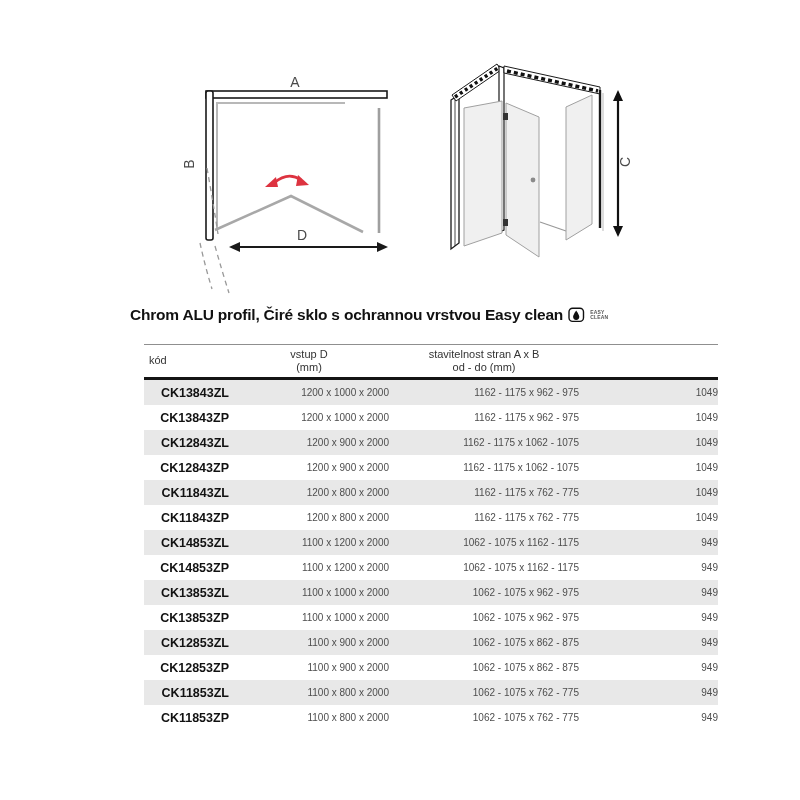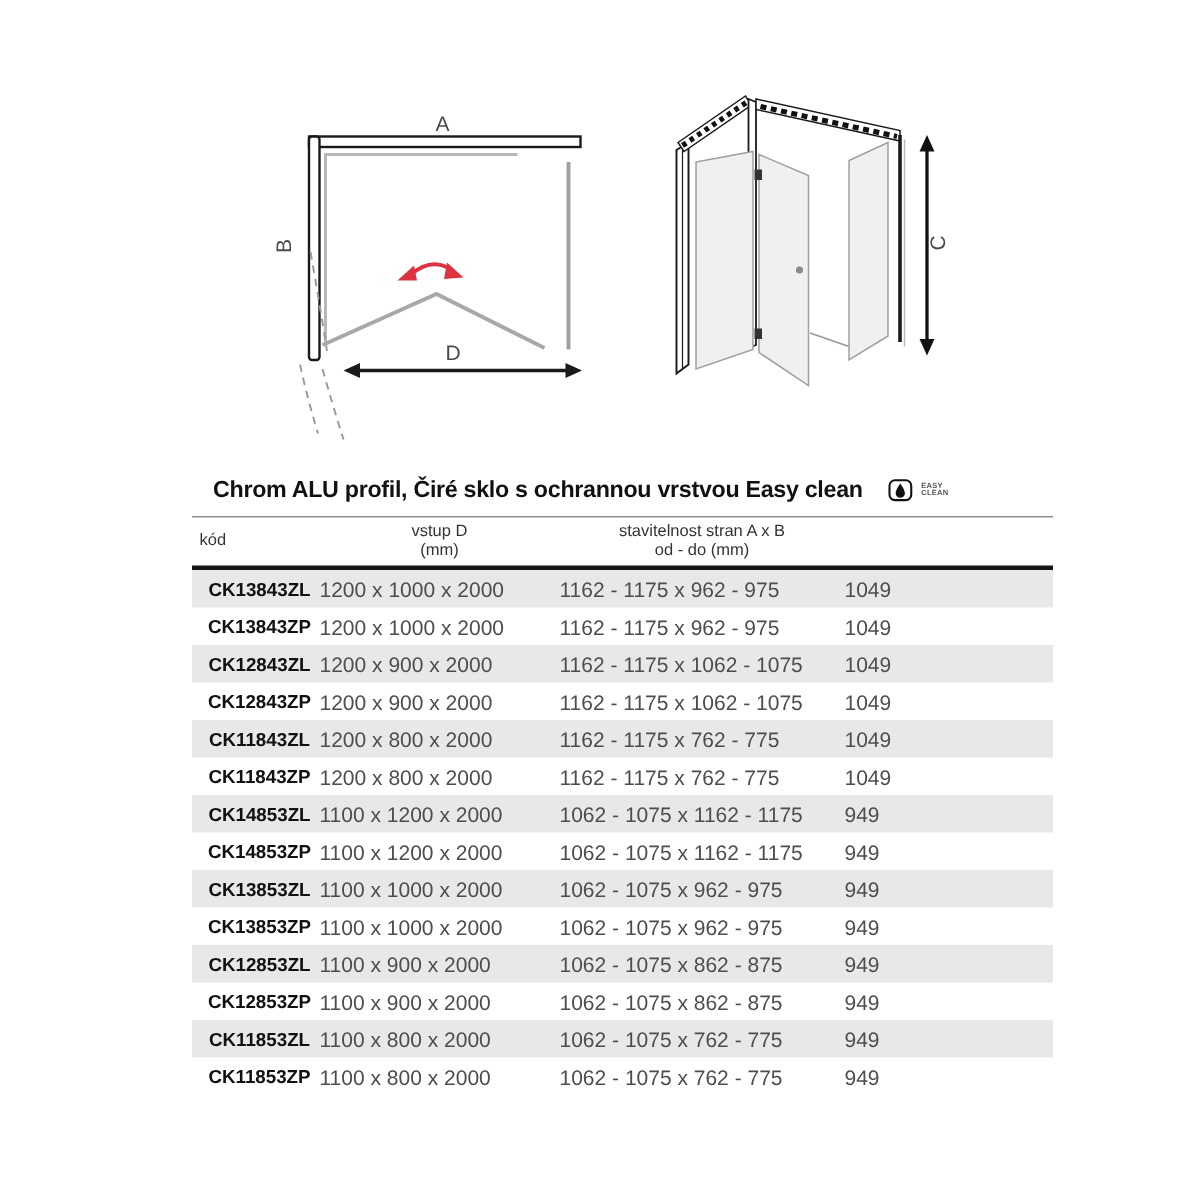--- a/index.html
+++ b/index.html
@@ -10,44 +10,44 @@
   .abs{position:absolute;}
   
   #plan-svg{left:160px;top:60px;}
   #persp-svg{left:430px;top:35px;}
   svg text{font-family:"Liberation Sans",sans-serif;fill:#4a4a4a;font-size:14px;}
   
   .title-row{
     left:130px;top:306px;width:580px;display:flex;align-items:center;gap:5px;
   }
   .title-row h1{
-    font-size:15.5px;font-weight:bold;margin:12px;color:#111;letter-spacing:-0.2px;white-space:nowrap;
+    font-size:15.5px;font-weight:bold;margin:0;color:#111;letter-spacing:-0.2px;white-space:nowrap;
   }
   .badge{display:inline-flex;align-items:center;}
   .badge-label{
     font-size:5px;line-height:5px;color:#555;font-weight:bold;letter-spacing:.2px;
     display:inline-block;width:18px;white-space:normal;
   }
   
-  .spec-table{left:128px;top:344px;width:574px;}
+  .spec-table{left:144px;top:344px;width:574px;}
   .thead{
     display:grid;grid-template-columns:85px 160px 190px 139px;
     border-top:1px solid #8f8f8f;border-bottom:3px solid #141414;
     padding:3px 0 4px 0;align-items:center;
   }
   .th{font-size:11px;line-height:12.5px;color:#333;text-align:center;}
   .th.left{text-align:left;padding-left:5px;}
   .th .sub{display:block;}
   .trow{
     display:grid;grid-template-columns:85px 160px 190px 139px;
     height:25px;align-items:center;
   }
   .trow:nth-child(odd){background:var(--zebra,#e8e8e8);}
-  .cell{font-size:14px;color:#4d4d4d;text-align:left;white-space:nowrap;}
-  .cell.kod{font-weight:bold;color:#111;text-align:center;padding-left:5px;font-size:12.5px;}
+  .cell{font-size:10px;color:#4d4d4d;text-align:right;white-space:nowrap;}
+  .cell.kod{font-weight:bold;color:#111;text-align:right;padding-left:5px;font-size:12.5px;}
 </style>
 </head>
 <body>
 
 <svg id="plan-svg" class="abs" width="260" height="245" viewBox="0 0 260 245">
 
   <rect x="46" y="31" width="181" height="7" fill="#ffffff" stroke="#1a1a1a" stroke-width="1.6"></rect>
 
   <rect x="46" y="31" width="7" height="149" rx="2" fill="#ffffff" stroke="#1a1a1a" stroke-width="1.6"></rect>
 

